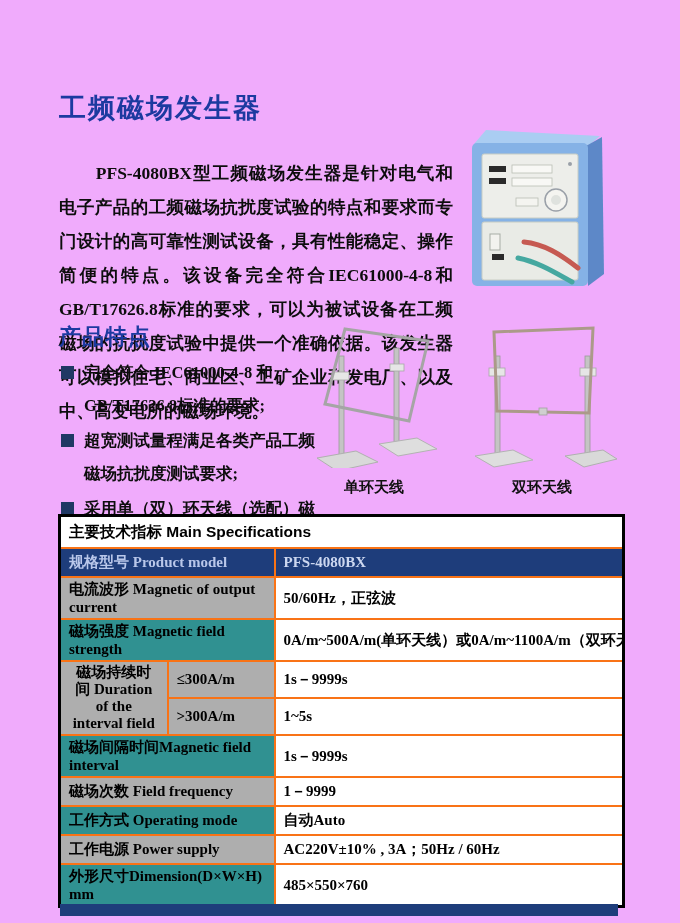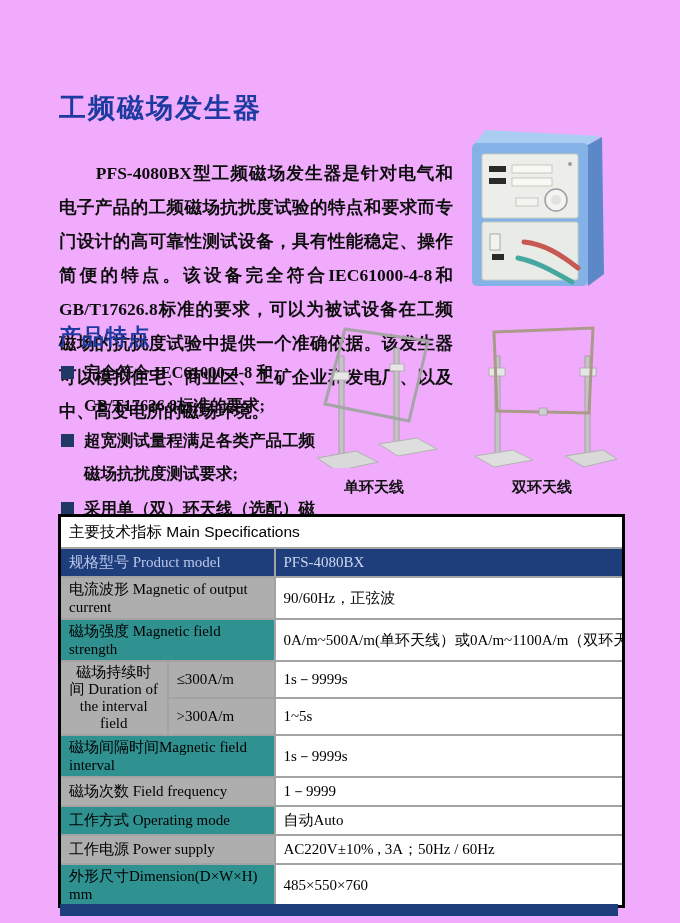--- a/index.html
+++ b/index.html
@@ -24,21 +24,21 @@
   .feat-text{font-size:16.5px;font-weight:bold;line-height:33px;color:#0d0d0d;}
 
   
   .ant{position:absolute;top:320px;width:156px;text-align:center;}
   .ant.one{left:296px;} .ant.two{left:464px;}
   .ant-label{margin-top:6px;font-size:15px;font-weight:bold;color:#111;}
 
   
   .spec-table{position:absolute;left:58px;top:514px;border-collapse:collapse;width:564px;
               border:3px solid #000;table-layout:fixed;}
-  .spec-table td{border:2px solid #a3a3a3;font-family:"Liberation Serif",serif;font-weight:normal;
+  .spec-table td{border:2px solid #f97316;font-family:"Liberation Serif",serif;font-weight:bold;
                  font-size:15px;padding:2px 8px;height:23px;overflow:hidden;}
   .hdr td{background:#fff;font-family:"Liberation Sans",sans-serif;font-size:15.5px;height:26px;color:#000;}
   .navy td{background:#1e3d7b;color:#b9c7ea;}
   .navy td.val{color:#ccd7f0;}
   .lab-gray{background:#aeaeae;color:#000;}
   .lab-teal{background:#309191;color:#000;}
   .val{background:#fff;color:#000;white-space:nowrap;padding-left:12px;}
   .cond{padding-left:16px;}
   .dur-label{text-align:center;font-size:14px;line-height:17px;padding:2px 3px;}
   .strength-val{font-size:14px;}
@@ -133,21 +133,21 @@
     <tbody>
         <tr class="hdr">
       <td colspan="3">主要技术指标  Main Specifications</td>
     </tr>
     <tr class="navy">
       <td colspan="2">规格型号 Product model</td>
       <td class="val">PFS-4080BX</td>
     </tr>
     <tr>
       <td colspan="2" class="lab-gray">电流波形 Magnetic of output current</td>
-      <td class="val">90/60Hz，正弦波</td>
+      <td class="val">50/60Hz，正弦波</td>
     </tr>
     <tr>
       <td colspan="2" class="lab-teal">磁场强度 Magnetic field strength</td>
       <td class="val strength-val">0A/m~500A/m(单环天线）或0A/m~1100A/m（双环天线）</td>
     </tr>
     <tr>
       <td rowspan="2" class="lab-gray dur-label">磁场持续时间 Duration of the interval field</td>
       <td class="lab-gray cond">≤300A/m</td>
       <td class="val">1s－9999s</td>
     </tr>

